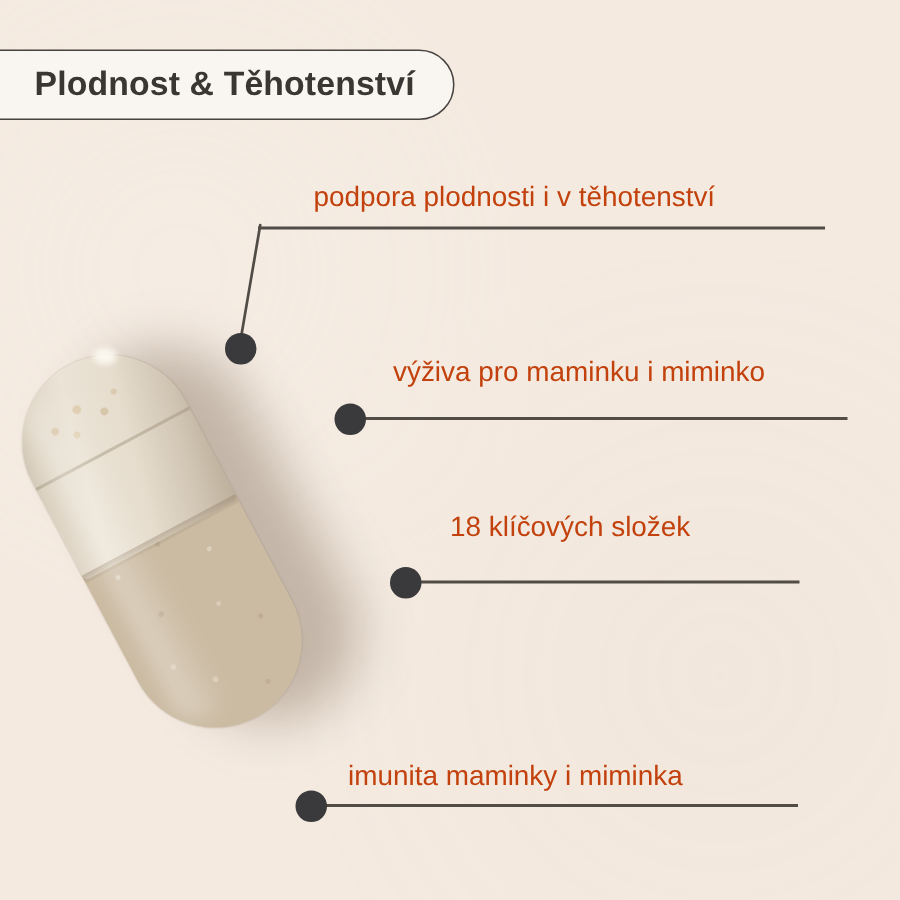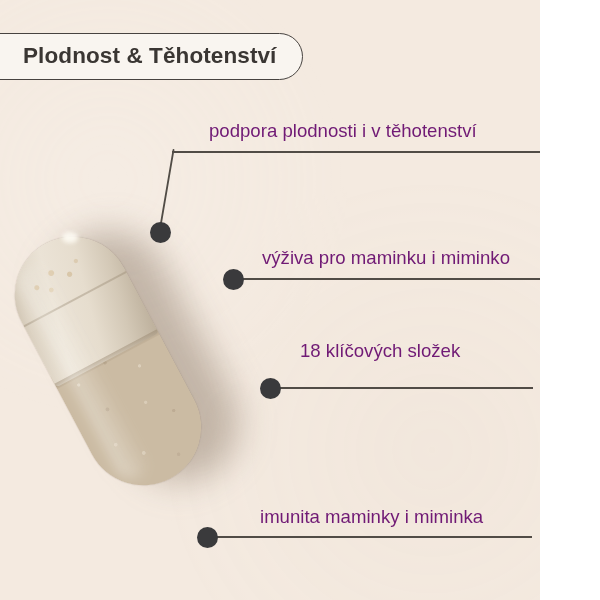--- a/index.html
+++ b/index.html
@@ -7,21 +7,21 @@
     padding: 0;
   }
   body {
     width: 600px;
     height: 600px;
     overflow: hidden;
     font-family: "Liberation Sans", sans-serif;
   }
   #canvas {
     position: relative;
-    width: 540px;
+    width: 600px;
     height: 600px;
     background: #F4EAE0;
     overflow: hidden;
   }
 
   
   #grain {
     position: absolute;
     inset: 0;
     pointer-events: none;
@@ -187,21 +187,21 @@
     filter: blur(2.2px);
   }
 
   
   .callout {
     position: absolute;
   }
   .callout-label {
     position: absolute;
     font-size: 18.6px;
-    color: #701a75;
+    color: #c2410c;
     white-space: nowrap;
     line-height: 1;
   }
   .callout-rule {
     position: absolute;
     height: 2px;
     background: #514C46;
   }
   .callout-dot {
     position: absolute;
@@ -245,30 +245,30 @@
   <div class="callout">
     <span class="callout-label" style="left:209px; top:122px;">podpora plodnosti i v těhotenství</span>
     <div class="callout-rule" style="left:172px; top:151px; width:378px;"></div>
     <svg class="callout-leader" style="left:155px; top:148px;" width="30" height="82" viewBox="0 0 30 82">
       <path d="M18.5 2 L5.5 78" stroke="#514C46" stroke-width="1.8" fill="none" stroke-linecap="round"></path>
     </svg>
     <div class="callout-dot" style="left:150px; top:222px;"></div>
   </div>
 
   <div class="callout">
-    <span class="callout-label" style="left:262px; top:249px;">výživa pro maminku i miminko</span>
+    <span class="callout-label" style="left:262px; top:239px;">výživa pro maminku i miminko</span>
     <div class="callout-rule" style="left:240px; top:278px; width:325px;"></div>
     <div class="callout-dot" style="left:223px; top:269px;"></div>
   </div>
 
   <div class="callout">
     <span class="callout-label" style="left:300px; top:342px;">18 klíčových složek</span>
     <div class="callout-rule" style="left:277px; top:387px; width:256px;"></div>
     <div class="callout-dot" style="left:260px; top:378px;"></div>
   </div>
 
   <div class="callout">
-    <span class="callout-label" style="left:232px; top:508px;margin-left:28px;">imunita maminky i miminka</span>
+    <span class="callout-label" style="left:232px; top:508px;">imunita maminky i miminka</span>
     <div class="callout-rule" style="left:214px; top:536px; width:318px;"></div>
     <div class="callout-dot" style="left:197px; top:527px;"></div>
   </div>
 
 </div>
 
 </body></html>

